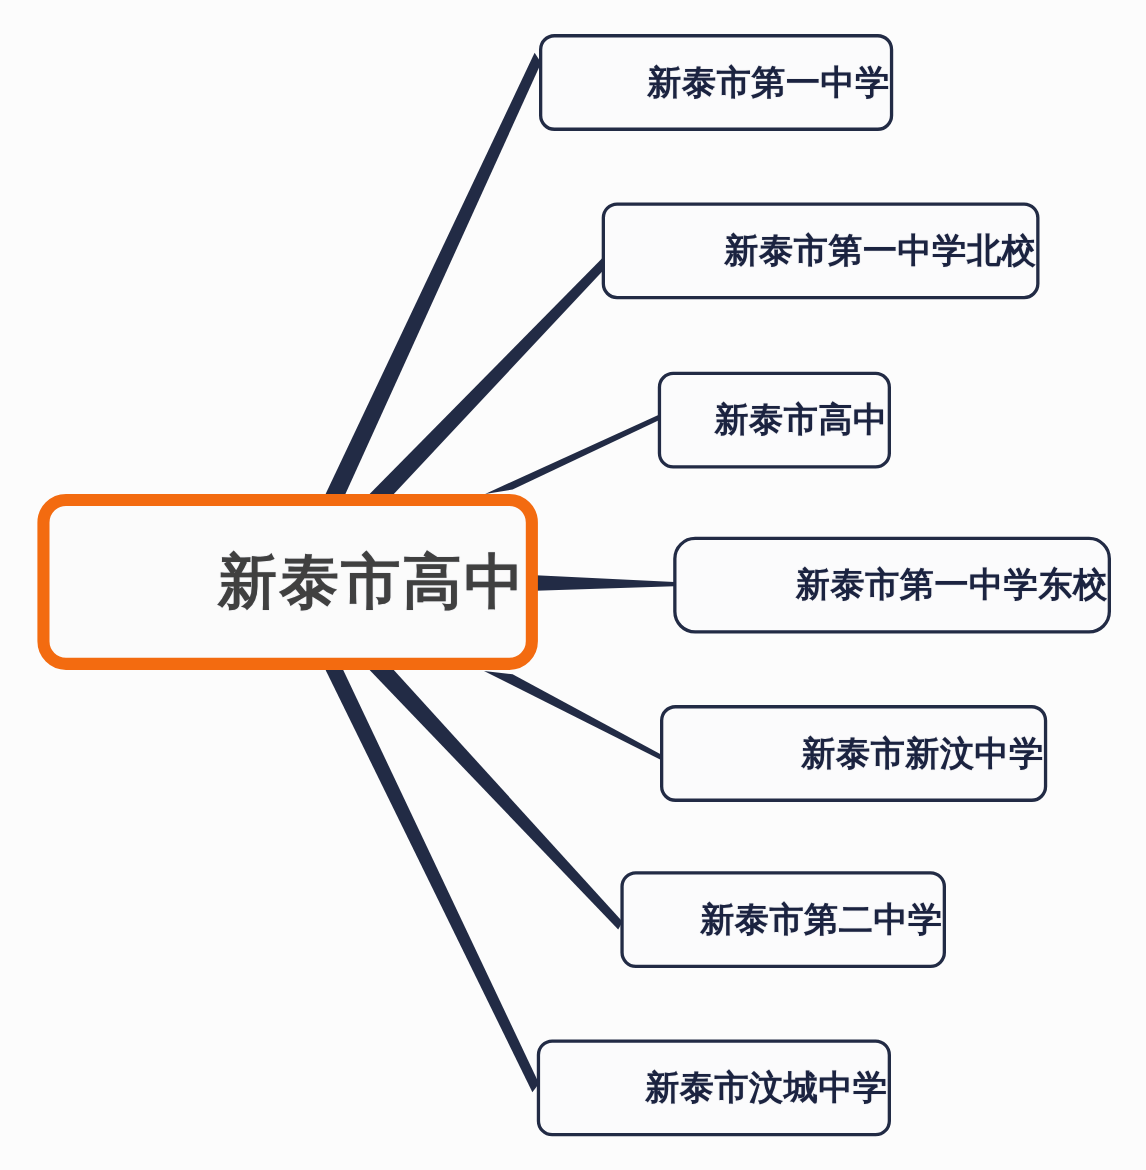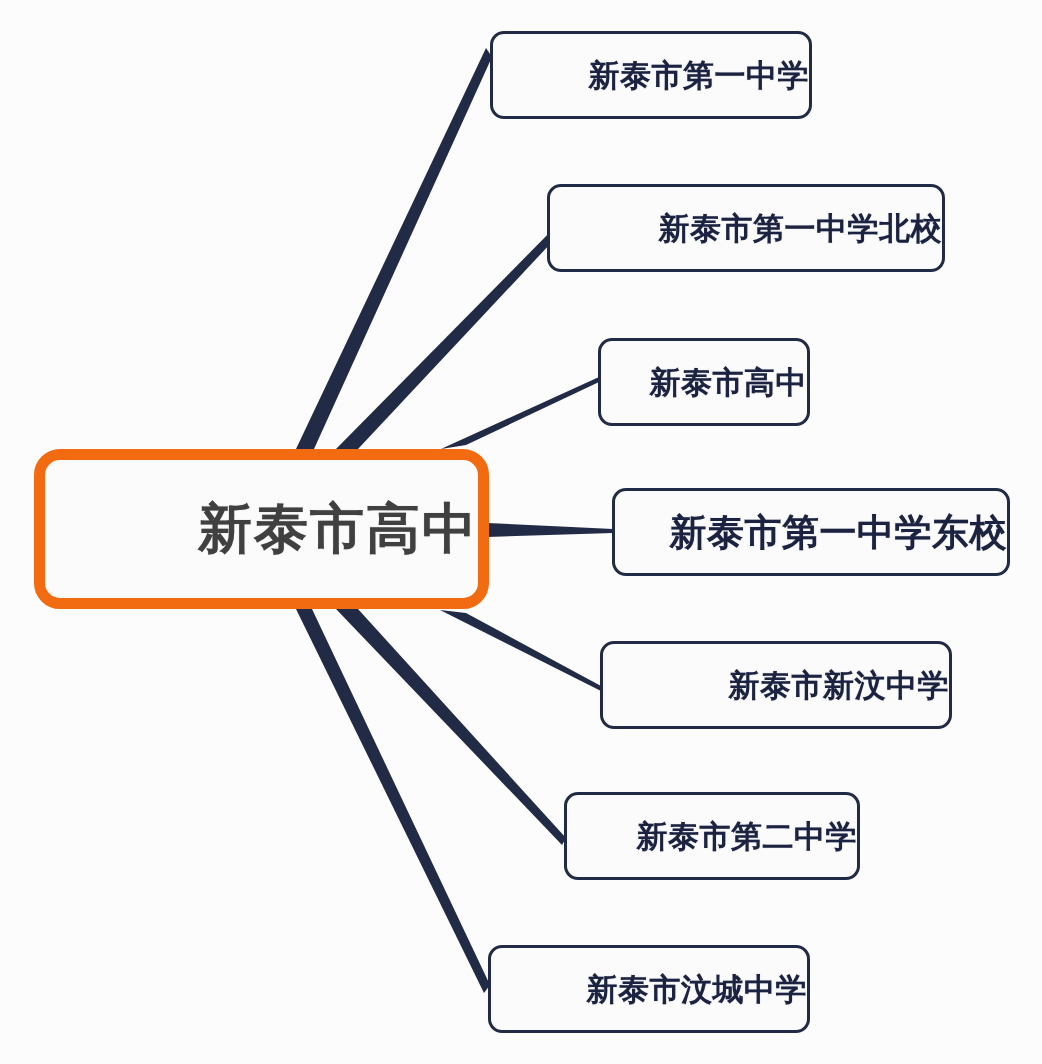--- a/index.html
+++ b/index.html
@@ -52,21 +52,21 @@
     border-radius: 26px;
     background: #fbfbfb;
     font-size: 54px;
     letter-spacing: 2px;
     color: #404040;
     z-index: 4;
   }
   #child-1 { left: 490px; top: 31px;  width: 322px; height: 88px; font-size: 31px; }
   #child-2 { left: 547px; top: 184px; width: 398px; height: 88px; font-size: 31px; }
   #child-3 { left: 598px; top: 338px; width: 212px; height: 88px; font-size: 31px; }
-  #child-4 { left: 612px; top: 488px; width: 398px; height: 88px; font-size: 37px; }
+  #child-4 { left: 612px; top: 488px; width: 398px; height: 88px; font-size: 31px; border-radius: 20px; }
   #child-5 { left: 600px; top: 641px; width: 352px; height: 88px; font-size: 31px; }
   #child-6 { left: 564px; top: 792px; width: 296px; height: 88px; font-size: 31px; }
   #child-7 { left: 488px; top: 945px; width: 322px; height: 88px; font-size: 31px; }
 </style>
 </head>
 <body>
 
 <div id="canvas">
 
   <svg id="edges" viewBox="0 0 1042 1064" xmlns="http://www.w3.org/2000/svg">

